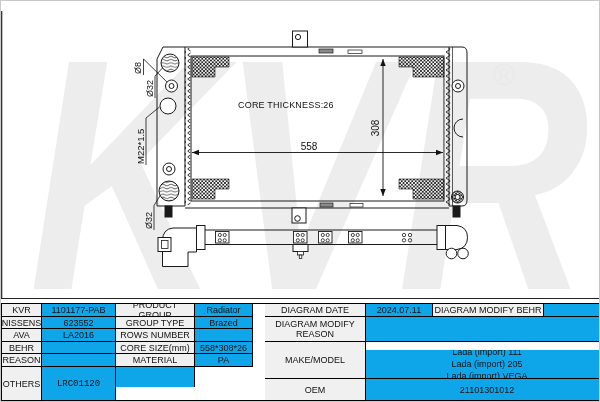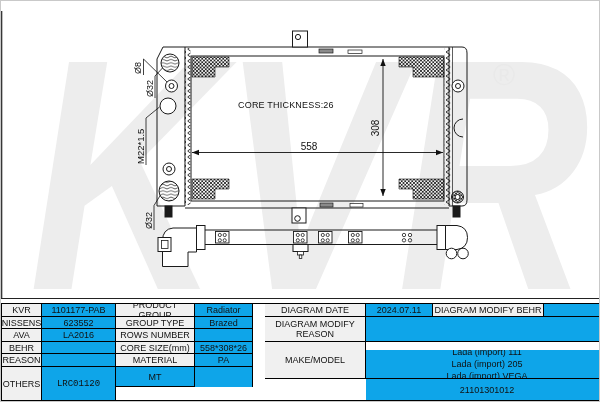--- a/index.html
+++ b/index.html
@@ -201,36 +201,36 @@
       <div class="cell lbl br bb">CORE SIZE(mm)</div>
       <div class="cell br bb">558*308*26</div>
 
       <div class="cell lbl br bb">REASON</div>
       <div class="cell br bb"></div>
       <div class="cell lbl br bb">MATERIAL</div>
       <div class="cell br bb">PA</div>
 
       <div class="cell lbl br" style="grid-row:6/8;grid-column:1;">OTHERS</div>
       <div class="cell br" style="grid-row:6/8;grid-column:2;font-family:Liberation Mono, monospace;">LRC01120</div>
-      <div class="cell br bb">MT</div>
       <div class="cell br"></div>
     </div>
 
     <div class="tgrid tgrid-right">
       <div class="cell lbl br bb">DIAGRAM DATE</div>
       <div class="cell br bb">2024.07.11</div>
       <div class="cell lbl br bb">DIAGRAM MODIFY BEHR</div>
       <div class="cell bb"></div>
 
       <div class="cell lbl br bb">DIAGRAM MODIFY REASON</div>
       <div class="cell bb" style="grid-column:2/5;"></div>
 
       <div class="cell lbl br bb">MAKE/MODEL</div>
       <div class="cell bb" style="grid-column:2/5;flex-direction:column;margin-top:8px;">
         <span class="mm-line">Lada (import) 111</span>
         <span class="mm-line">Lada (import) 205</span>
         <span class="mm-line">Lada (import) VEGA</span>
       </div>
 
+      <div class="cell lbl br">OEM</div>
       <div class="cell" style="grid-column:2/5;">21101301012</div>
     </div>
   </div>
 </div>
 
 </body></html>

